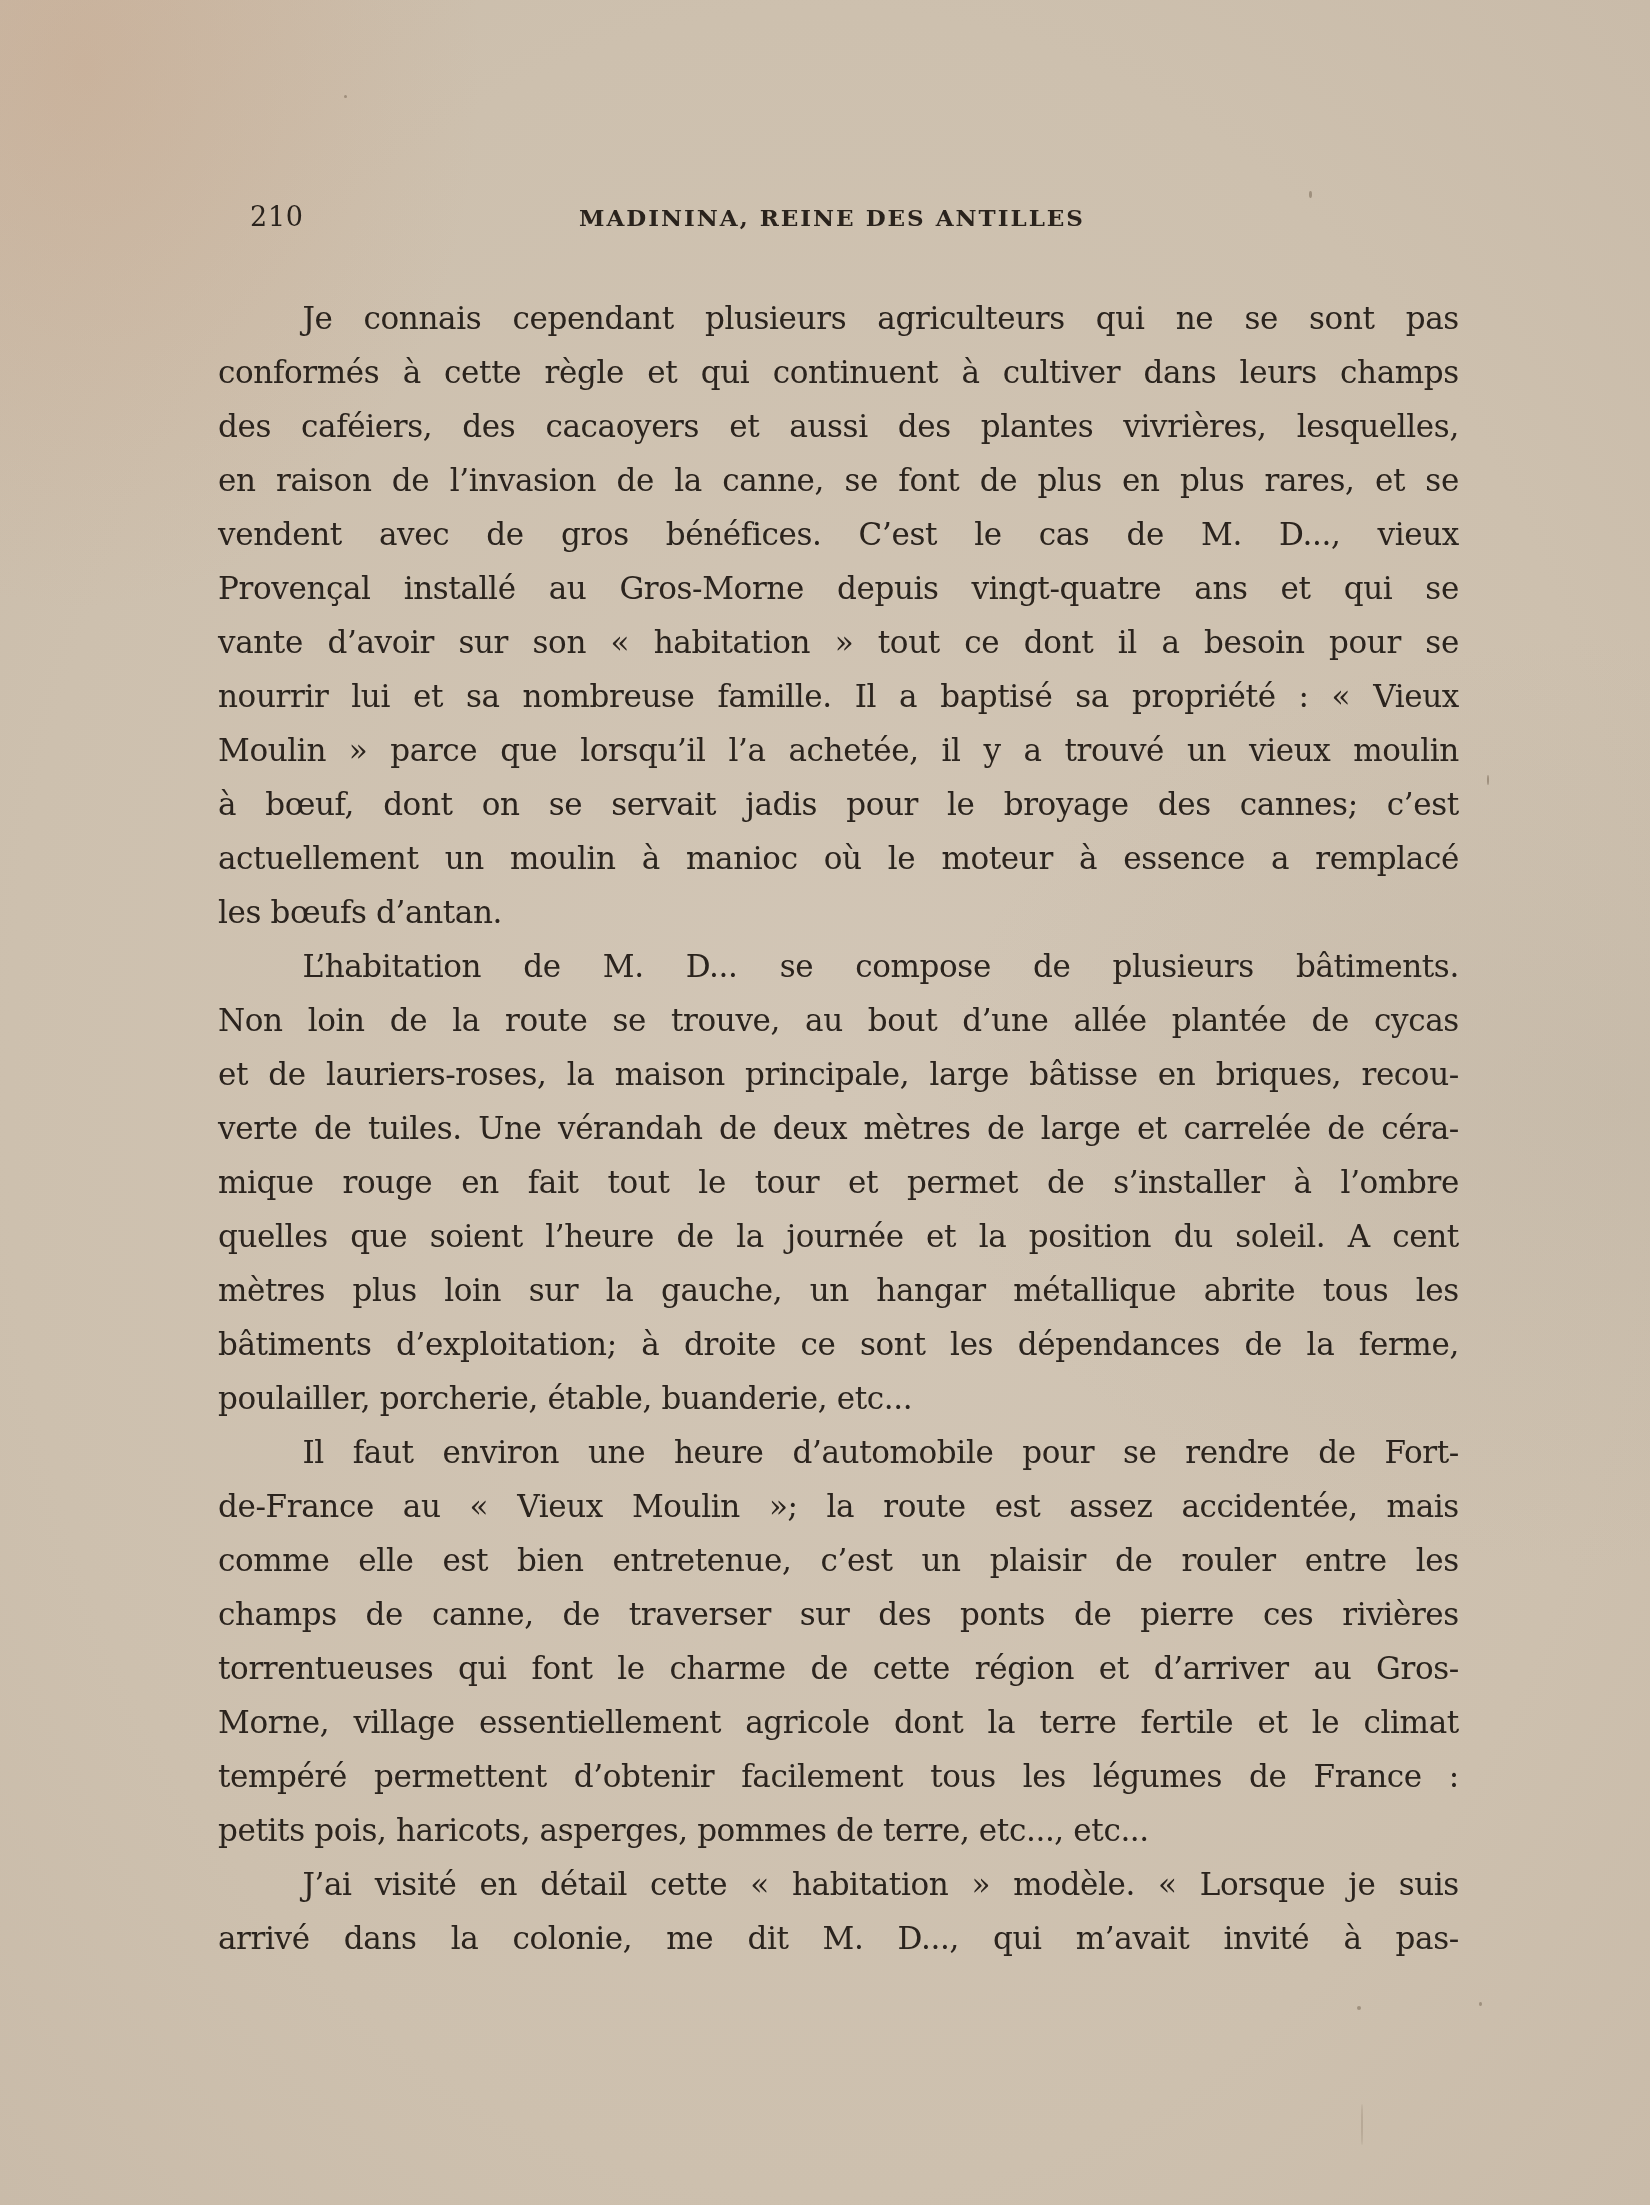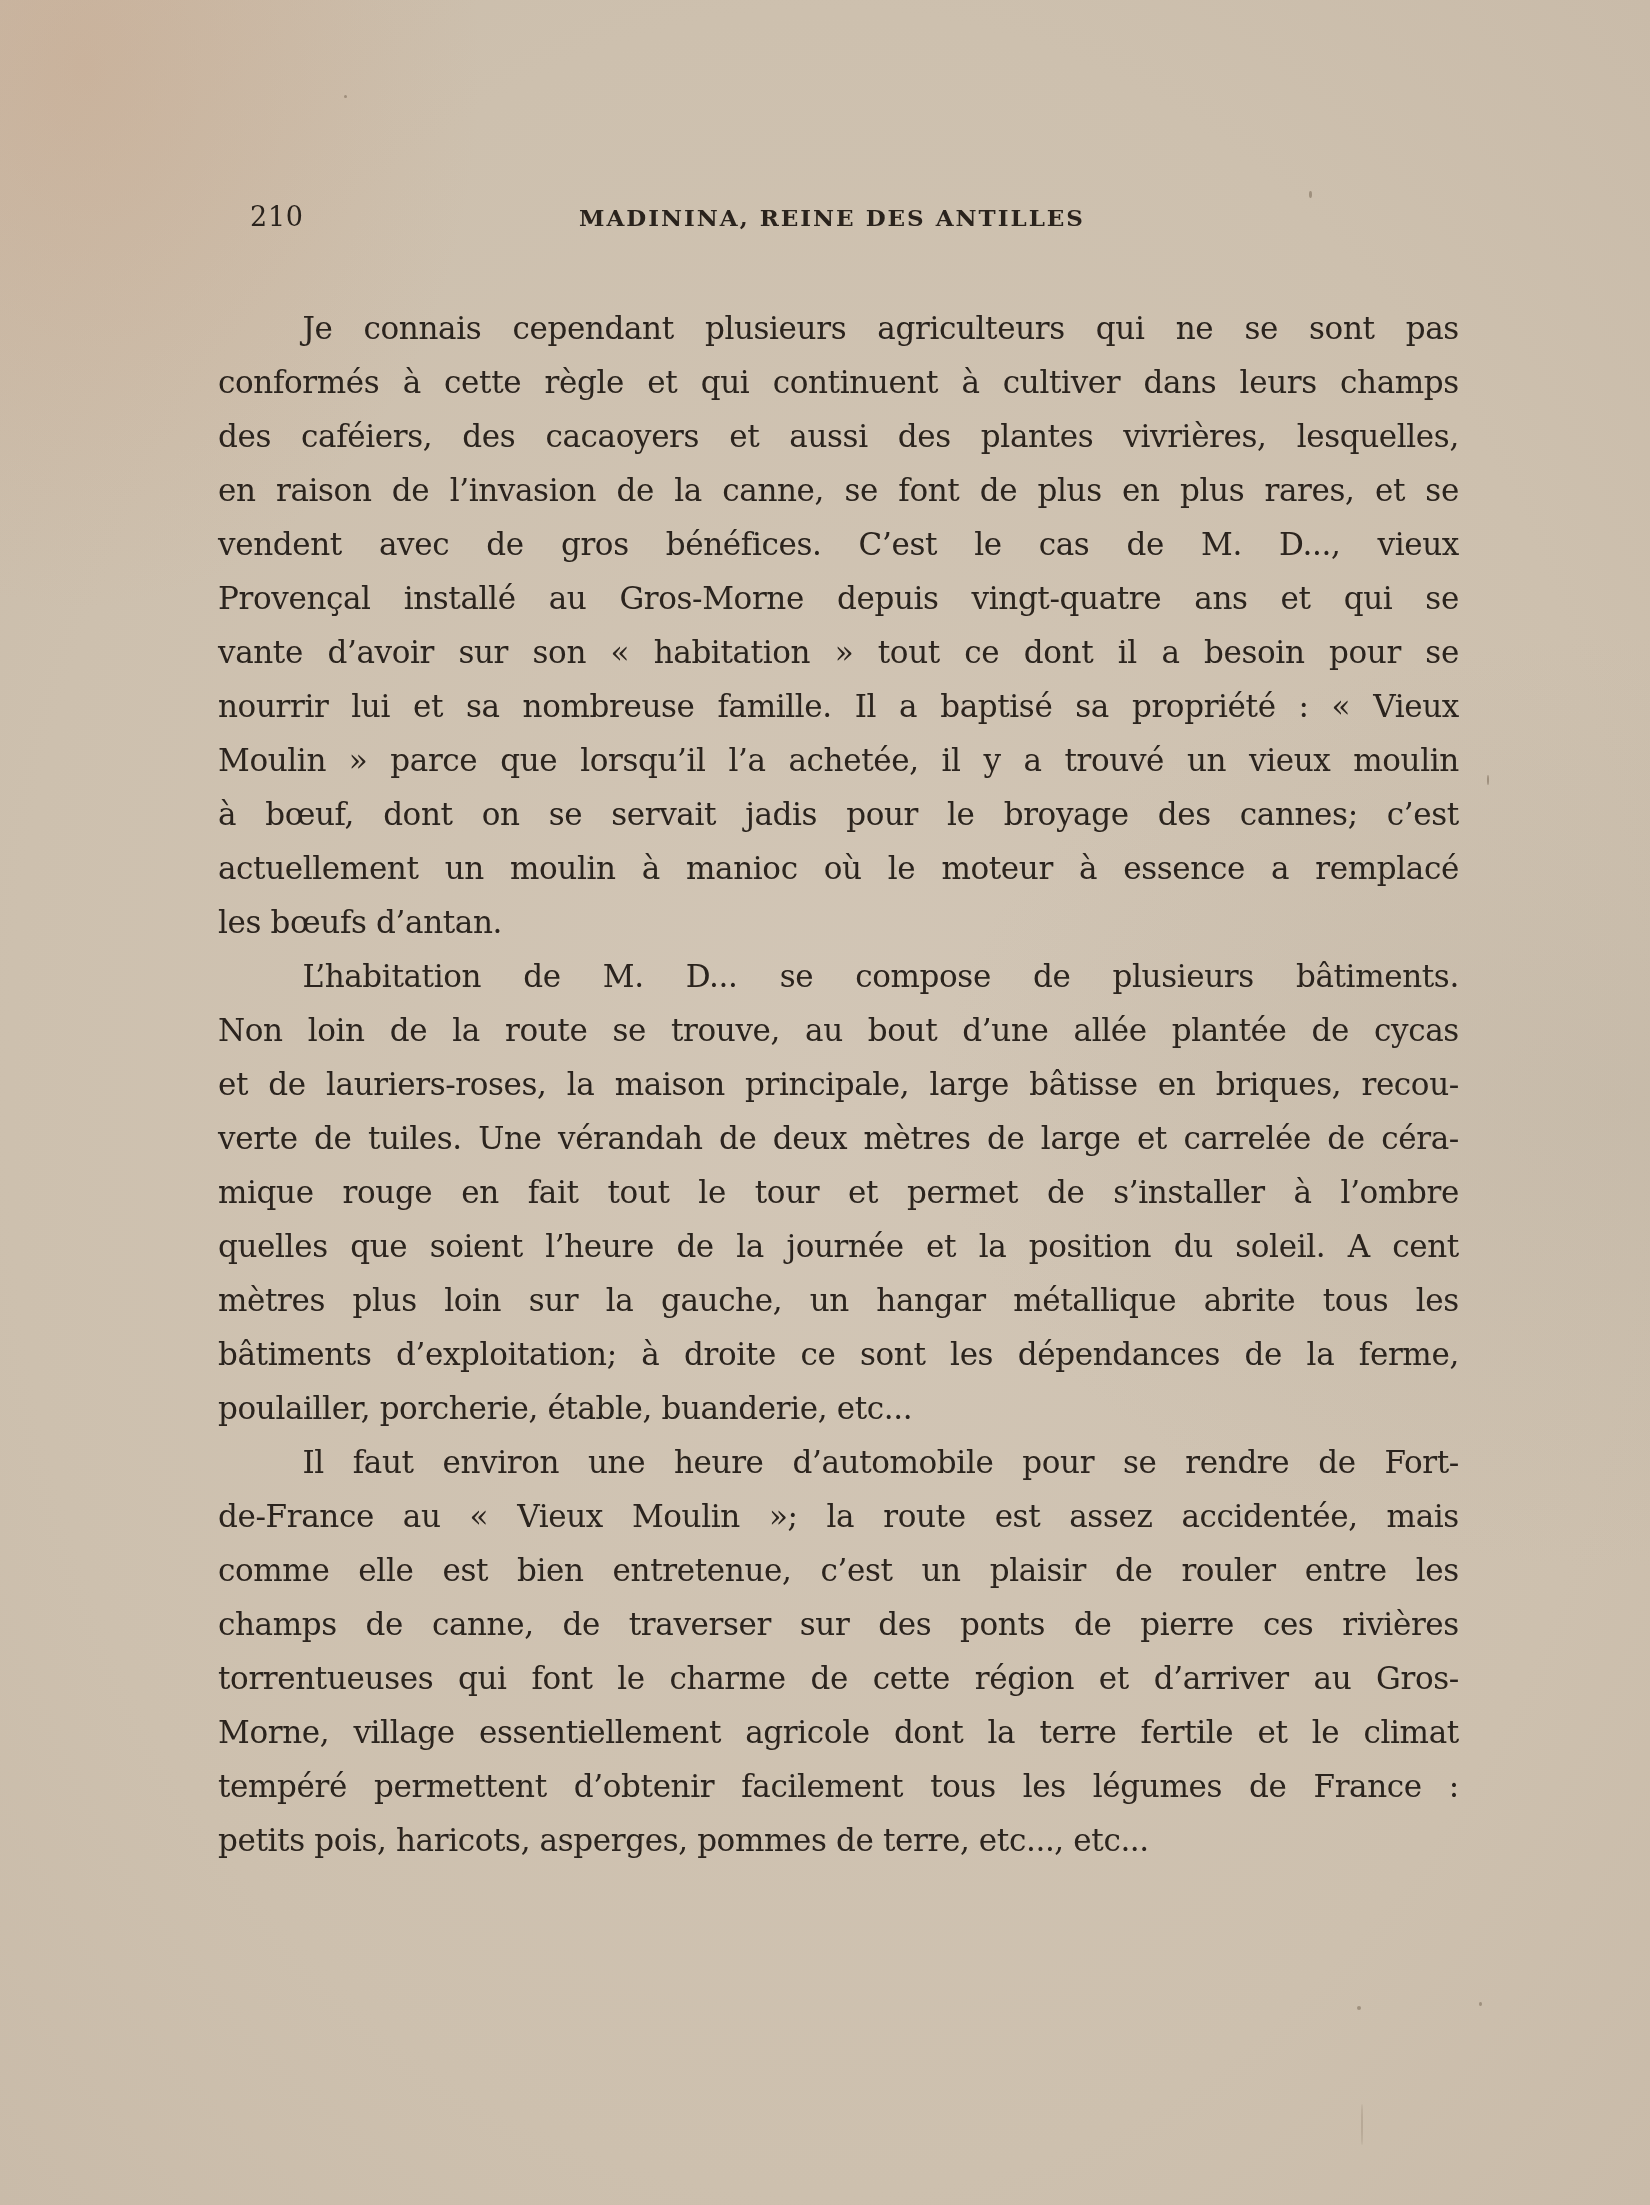--- a/index.html
+++ b/index.html
@@ -53,21 +53,20 @@
       font-weight: bold;
     }
     .body-text {
       position: absolute;
       top: 291px;
       left: 218px;
       width: 1242px;
       font-family: "DejaVu Serif", "Liberation Serif", serif;
       font-size: 32px;
       color: #2b241e;
-      margin-top: 10px;
     }
     .line {
       height: 54px;
       line-height: 54px;
       white-space: nowrap;
       text-align: justify;
       text-align-last: justify;
       letter-spacing: -0.4px;
       transform: scaleX(0.97);
       transform-origin: left center;
@@ -127,14 +126,18 @@
   <section>
     <div class="line indent">Il faut environ une heure d’automobile pour se rendre de Fort-</div>
     <div class="line">de-France au « Vieux Moulin »; la route est assez accidentée, mais</div>
     <div class="line">comme elle est bien entretenue, c’est un plaisir de rouler entre les</div>
     <div class="line">champs de canne, de traverser sur des ponts de pierre ces rivières</div>
     <div class="line">torrentueuses qui font le charme de cette région et d’arriver au Gros-</div>
     <div class="line">Morne, village essentiellement agricole dont la terre fertile et le climat</div>
     <div class="line">tempéré permettent d’obtenir facilement tous les légumes de France :</div>
     <div class="line last">petits pois, haricots, asperges, pommes de terre, etc..., etc...</div>
   </section>
+  <section>
+    <div class="line indent">J’ai visité en détail cette « habitation » modèle. « Lorsque je suis</div>
+    <div class="line">arrivé dans la colonie, me dit M. D..., qui m’avait invité à pas-</div>
+  </section>
 </main>
 
 
 </body></html>

